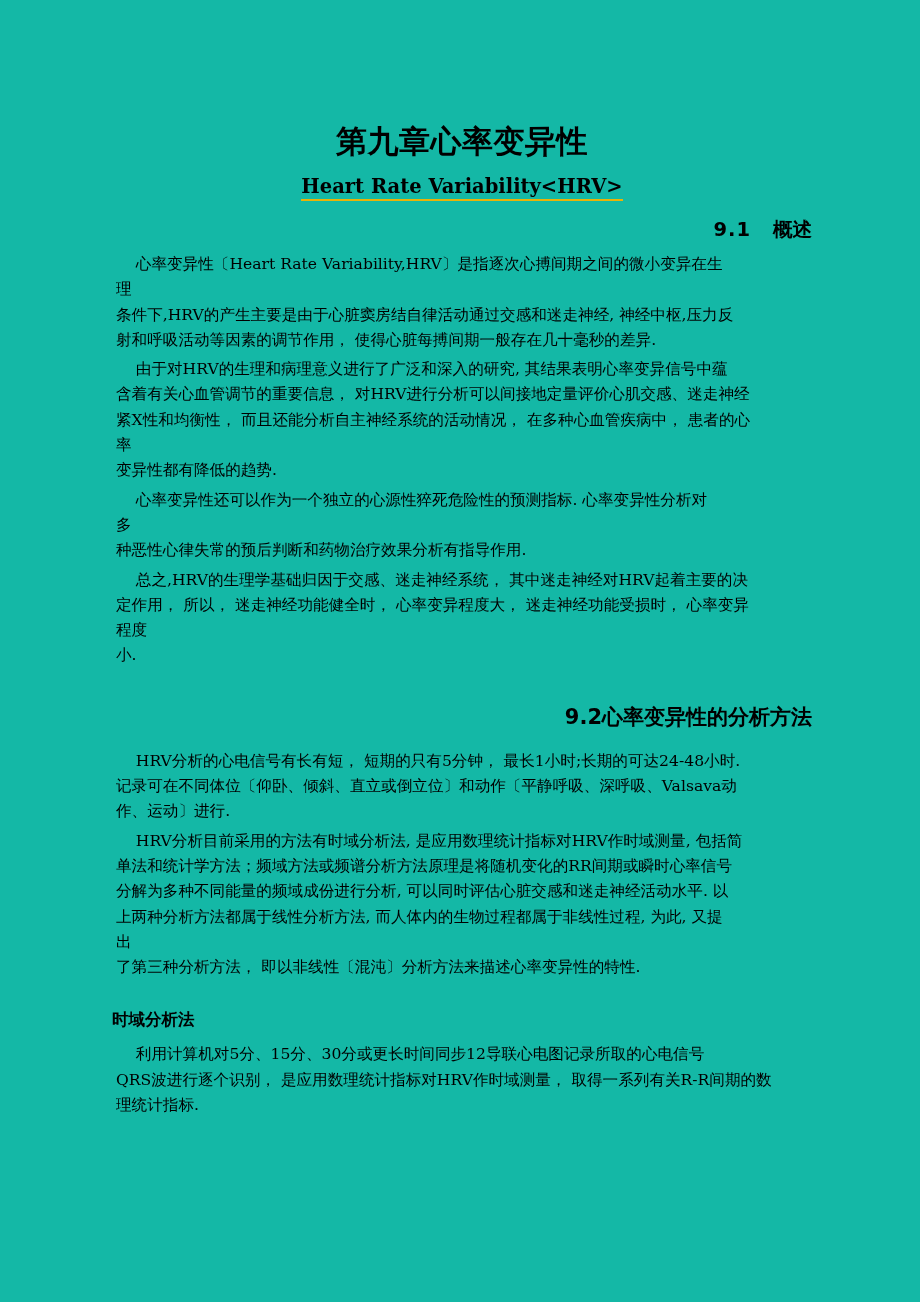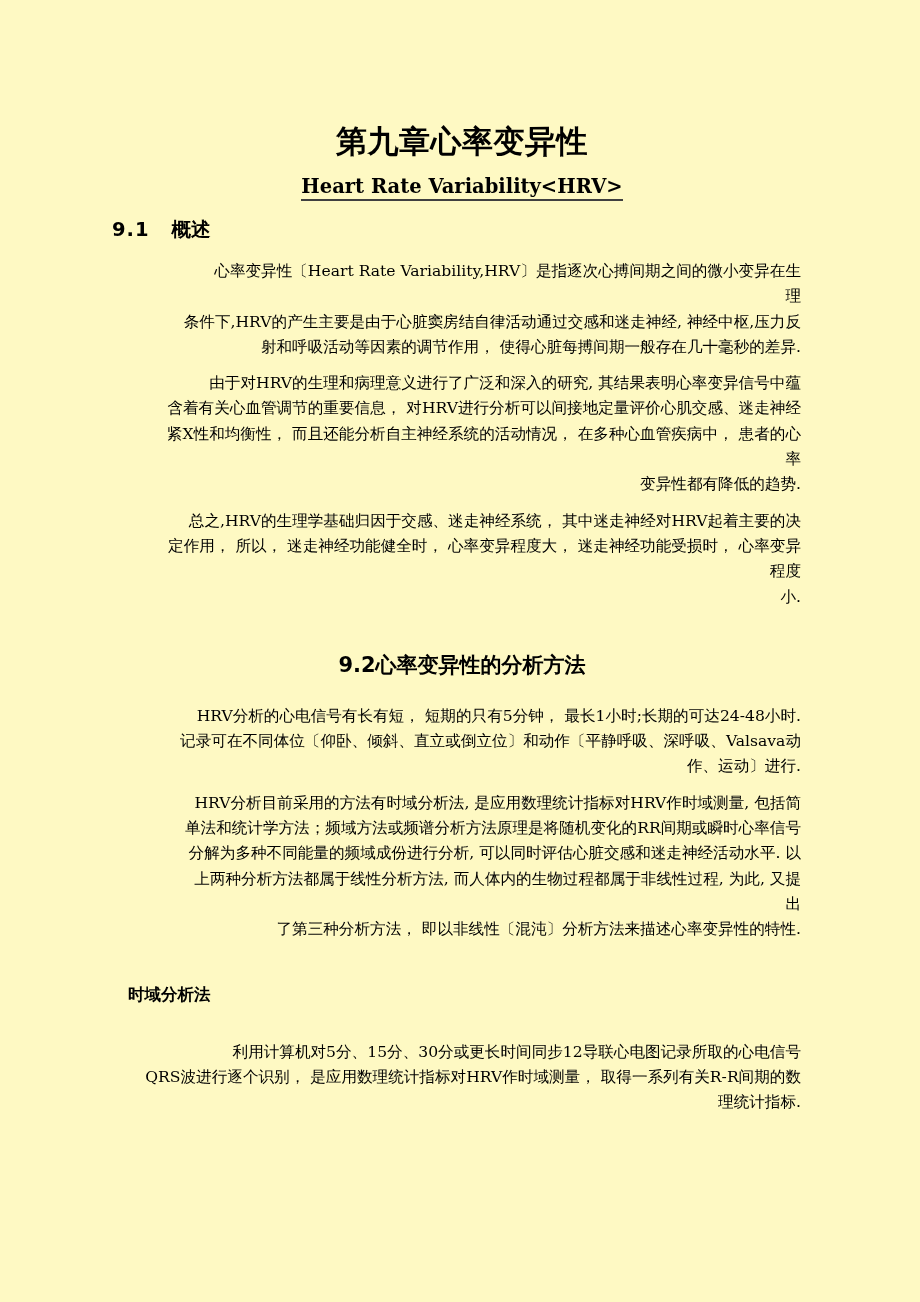--- a/index.html
+++ b/index.html
@@ -12,21 +12,21 @@
     width: 920px;
     height: 1302px;
     font-family: "DejaVu Sans", "Liberation Sans", sans-serif;
     color: #000000;
     overflow: hidden;
   }
   .page {
     position: relative;
     width: 920px;
     height: 1302px;
-    background: #fef9c3;
+    background: #14b8a6;
     box-sizing: border-box;
     padding: 0;
   }
   .content {
     position: absolute;
     left: 112px;
     top: 0;
     width: 700px;
   }
 
@@ -44,61 +44,61 @@
   .subtitle-en {
     font-family: "DejaVu Serif", "Liberation Serif", serif;
     font-weight: bold;
     font-size: 19.5px;
     line-height: 26px;
     text-align: center;
     margin: 0;
     padding-top: 14px;
   }
   .subtitle-en span {
-    border-bottom: 2px solid #404040;
+    border-bottom: 2px solid #eab308;
     padding-bottom: 1px;
   }
   .h2-center {
     font-family: "DejaVu Sans", "Liberation Sans", sans-serif;
     font-weight: bold;
     font-size: 19.5px;
     line-height: 26px;
-    text-align: left;
+    text-align: right;
     margin: 0;
     padding-top: 17px;
   }
   .h2-center .num { letter-spacing: 1px; }
   .h2-center .gap { display: inline-block; width: 22px; }
 
   .h2-big {
     font-family: "DejaVu Sans", "Liberation Sans", sans-serif;
     font-weight: bold;
     font-size: 21px;
     line-height: 28px;
-    text-align: center;
+    text-align: right;
     margin: 0;
     padding-top: 30px;
   }
   .h3-left {
     font-family: "DejaVu Sans", "Liberation Sans", sans-serif;
     font-weight: bold;
     font-size: 16.5px;
     line-height: 24px;
     text-align: left;
-    margin: 16px;
+    margin: 0;
     padding-top: 24px;
   }
 
   
   .body-block {
     font-family: "DejaVu Serif", "Liberation Serif", serif;
     font-size: 15.6px;
     line-height: 25.3px;
-    text-align: right;
-    margin: 11px;
+    text-align: left;
+    margin: 4px;
     white-space: pre-wrap;
     word-break: break-all;
   }
   .body-block.first { padding-top: 5px; }
   .gap-sm { height: 6px; }
   .gap-md { height: 14px; }
 </style>
 </head>
 <body>
 
@@ -113,20 +113,23 @@
 
     <p class="body-block first">    心率变异性〔Heart Rate Variability,HRV〕是指逐次心搏间期之间的微小变异在生
 理
 条件下,HRV的产生主要是由于心脏窦房结自律活动通过交感和迷走神经, 神经中枢,压力反
 射和呼吸活动等因素的调节作用， 使得心脏每搏间期一般存在几十毫秒的差异.</p>
     <p class="body-block">    由于对HRV的生理和病理意义进行了广泛和深入的研究, 其结果表明心率变异信号中蕴
 含着有关心血管调节的重要信息， 对HRV进行分析可以间接地定量评价心肌交感、迷走神经
 紧X性和均衡性， 而且还能分析自主神经系统的活动情况， 在多种心血管疾病中， 患者的心
 率
 变异性都有降低的趋势.</p>
+    <p class="body-block">    心率变异性还可以作为一个独立的心源性猝死危险性的预测指标. 心率变异性分析对
+多
+种恶性心律失常的预后判断和药物治疗效果分析有指导作用.</p>
     <p class="body-block">    总之,HRV的生理学基础归因于交感、迷走神经系统， 其中迷走神经对HRV起着主要的决
 定作用， 所以， 迷走神经功能健全时， 心率变异程度大， 迷走神经功能受损时， 心率变异
 程度
 小.</p>
 
     <h2 class="h2-big">9.2心率变异性的分析方法</h2>
 
     <div class="gap-md"></div>
 
     <p class="body-block">    HRV分析的心电信号有长有短， 短期的只有5分钟， 最长1小时;长期的可达24-48小时.

